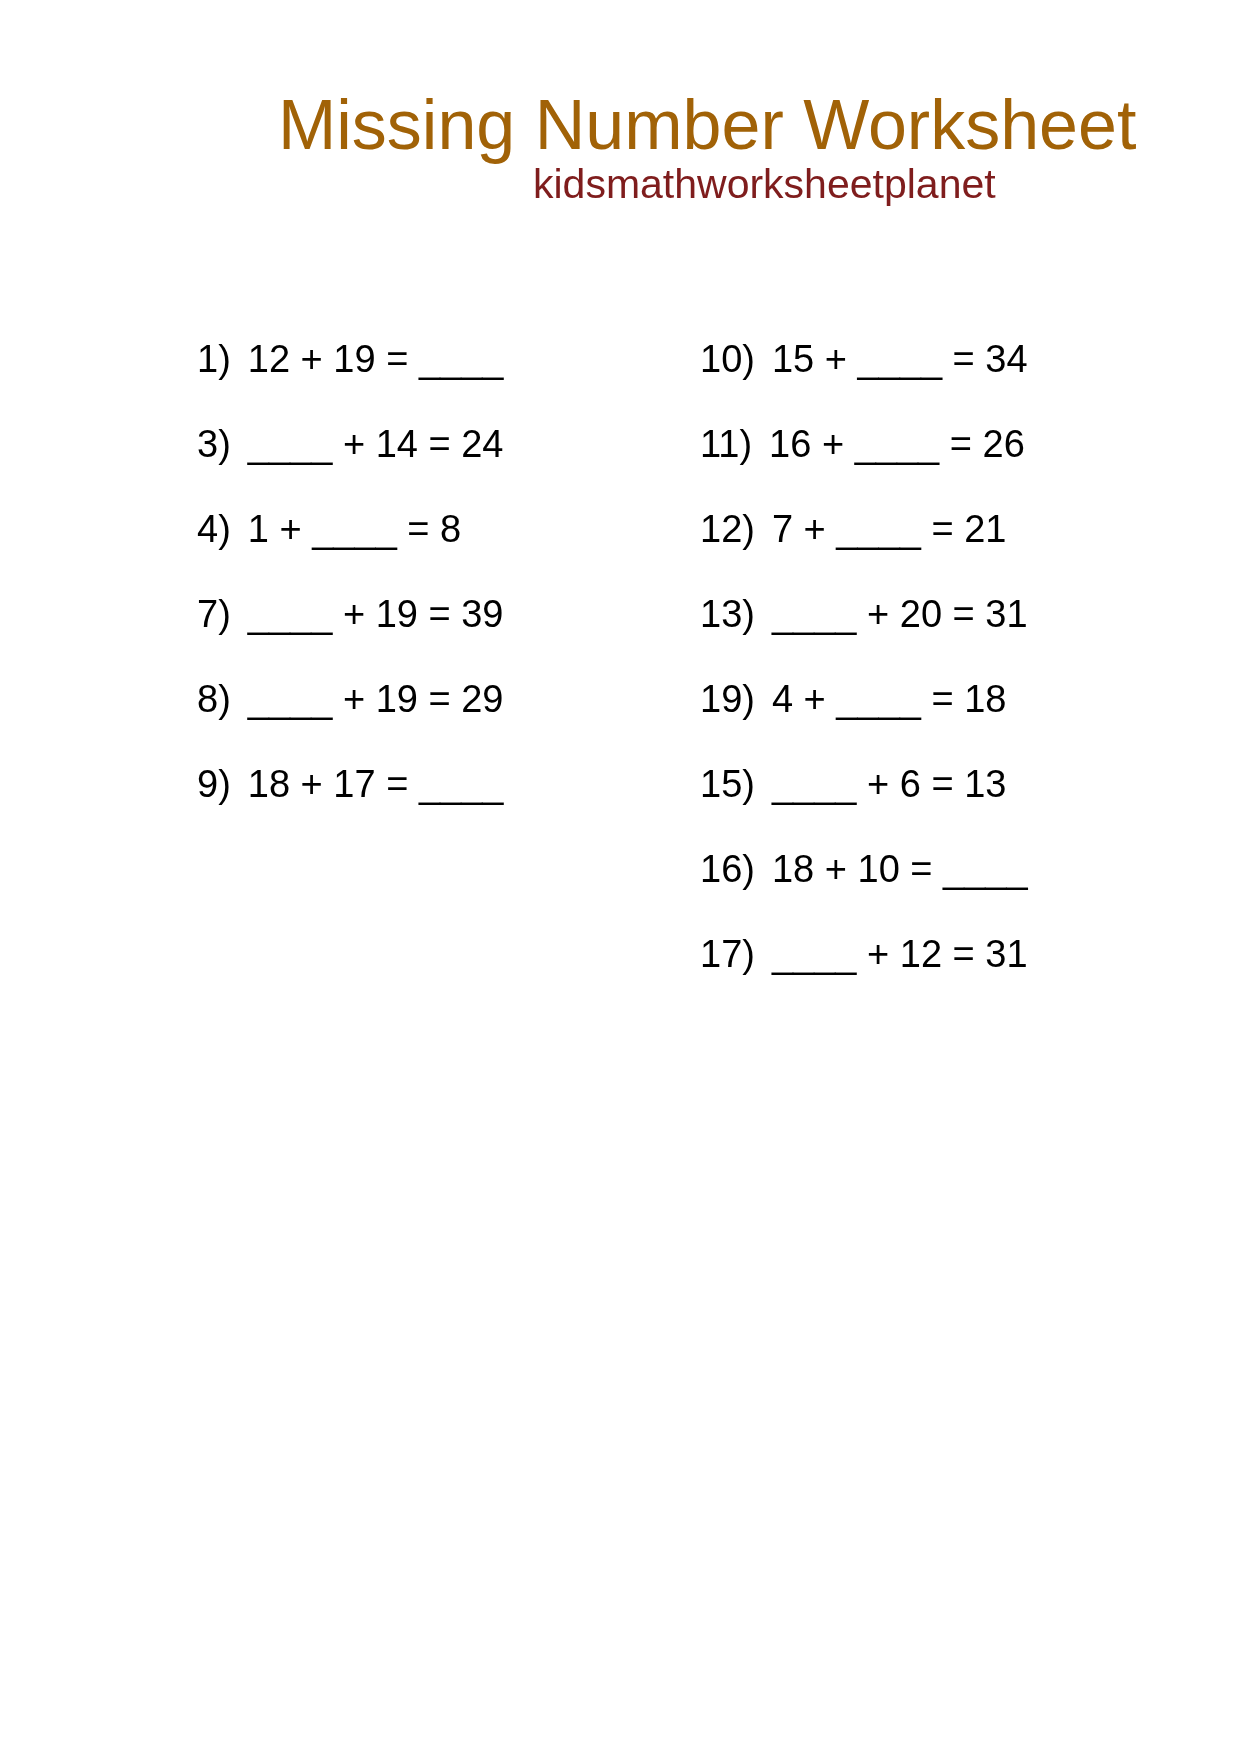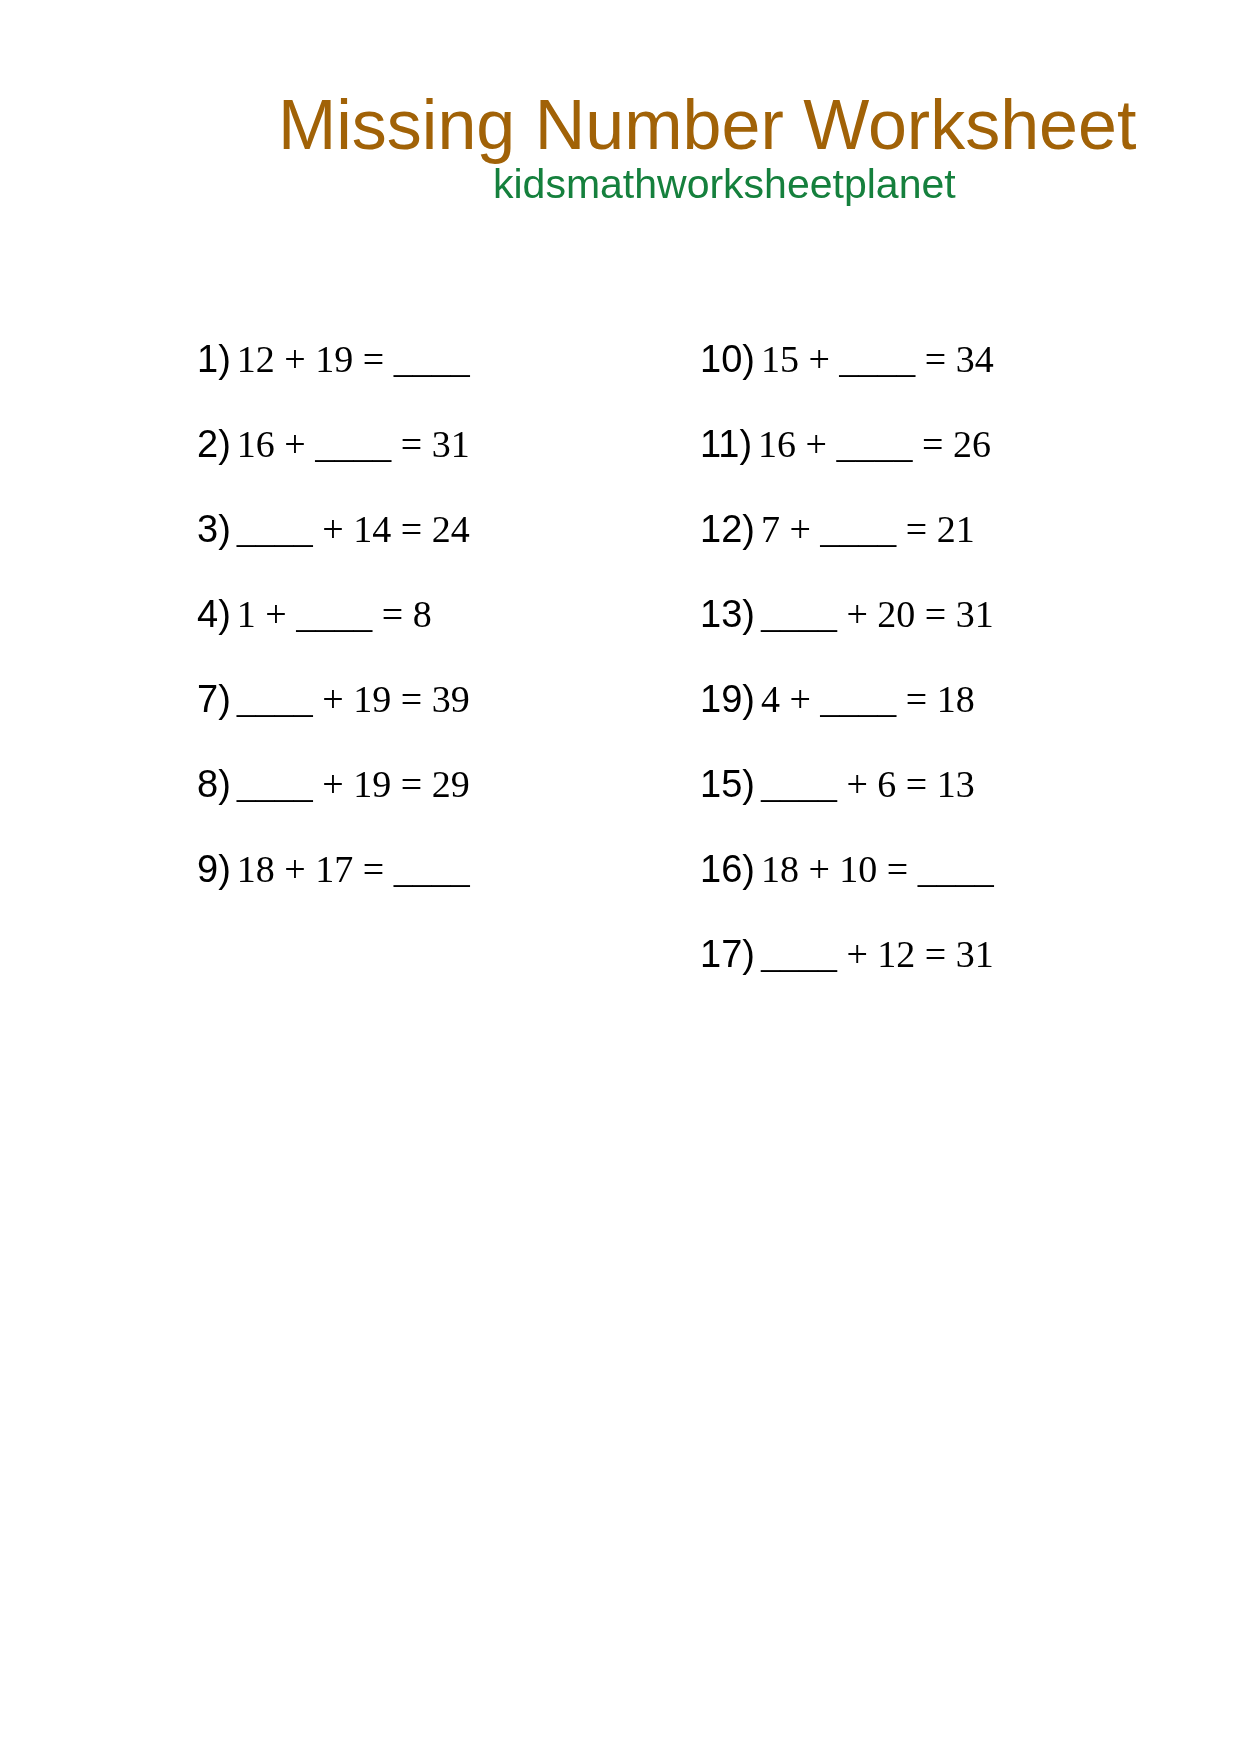--- a/index.html
+++ b/index.html
@@ -18,54 +18,52 @@
     position: absolute;
     left: 278px;
     top: 86px;
     font-size: 70px;
     line-height: 78px;
     color: #a16207;
     white-space: nowrap;
   }
   .page-subtitle {
     position: absolute;
-    left: 493px;
+    left: 533px;
     top: 160px;
     font-size: 41px;
     line-height: 48px;
-    color: #15803d;
+    color: #7f1d1d;
     white-space: nowrap;
   }
   .problems-col {
     position: absolute;
     top: 338px;
   }
   .problems-col.left  { left: 197px; }
   .problems-col.right { left: 700px; }
   .problem-row {
     height: 85px;
     font-size: 38px;
     line-height: 42px;
     color: #000000;
     white-space: nowrap;
   }
   .problem-row .eq {
-    margin-left: 6px;
-    font-family: Liberation Serif, serif;
+    margin-left: 17px;
   }
 </style>
 </head>
 <body>
 
 <div class="page-title">Missing Number Worksheet</div>
 <div class="page-subtitle">kidsmathworksheetplanet</div>
 
 <div class="problems-col left">
   <div class="problem-row"><span class="num">1)</span><span class="eq">12 + 19 = ____</span></div>
-  <div class="problem-row"><span class="num">2)</span><span class="eq">16 + ____ = 31</span></div>
   <div class="problem-row"><span class="num">3)</span><span class="eq">____ + 14 = 24</span></div>
   <div class="problem-row"><span class="num">4)</span><span class="eq">1 + ____ = 8</span></div>
   <div class="problem-row"><span class="num">7)</span><span class="eq">____ + 19 = 39</span></div>
   <div class="problem-row"><span class="num">8)</span><span class="eq">____ + 19 = 29</span></div>
   <div class="problem-row"><span class="num">9)</span><span class="eq">18 + 17 = ____</span></div>
 </div>
 
 <div class="problems-col right">
   <div class="problem-row"><span class="num">10)</span><span class="eq">15 + ____ = 34</span></div>
   <div class="problem-row"><span class="num">11)</span><span class="eq">16 + ____ = 26</span></div>

